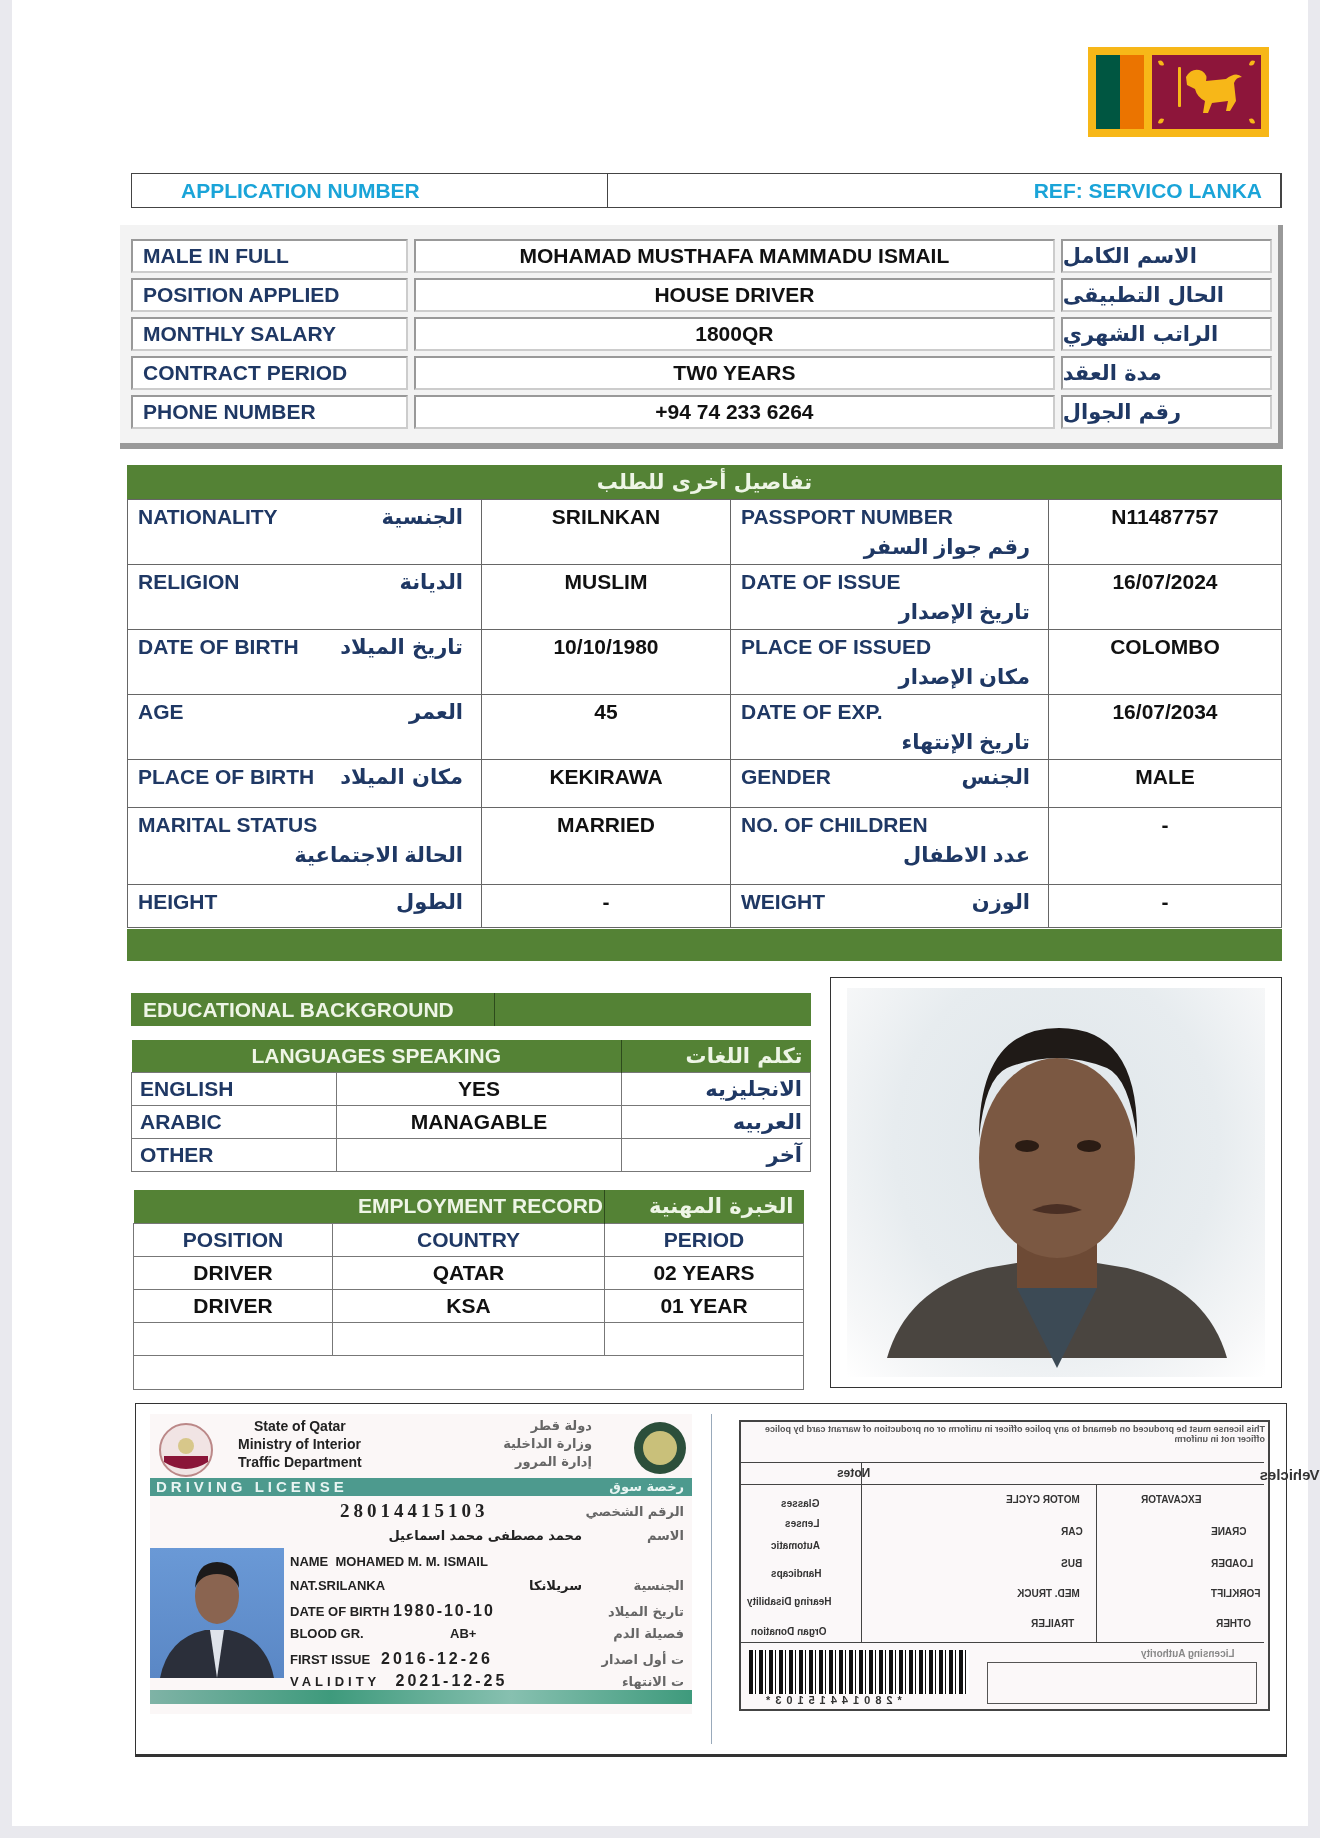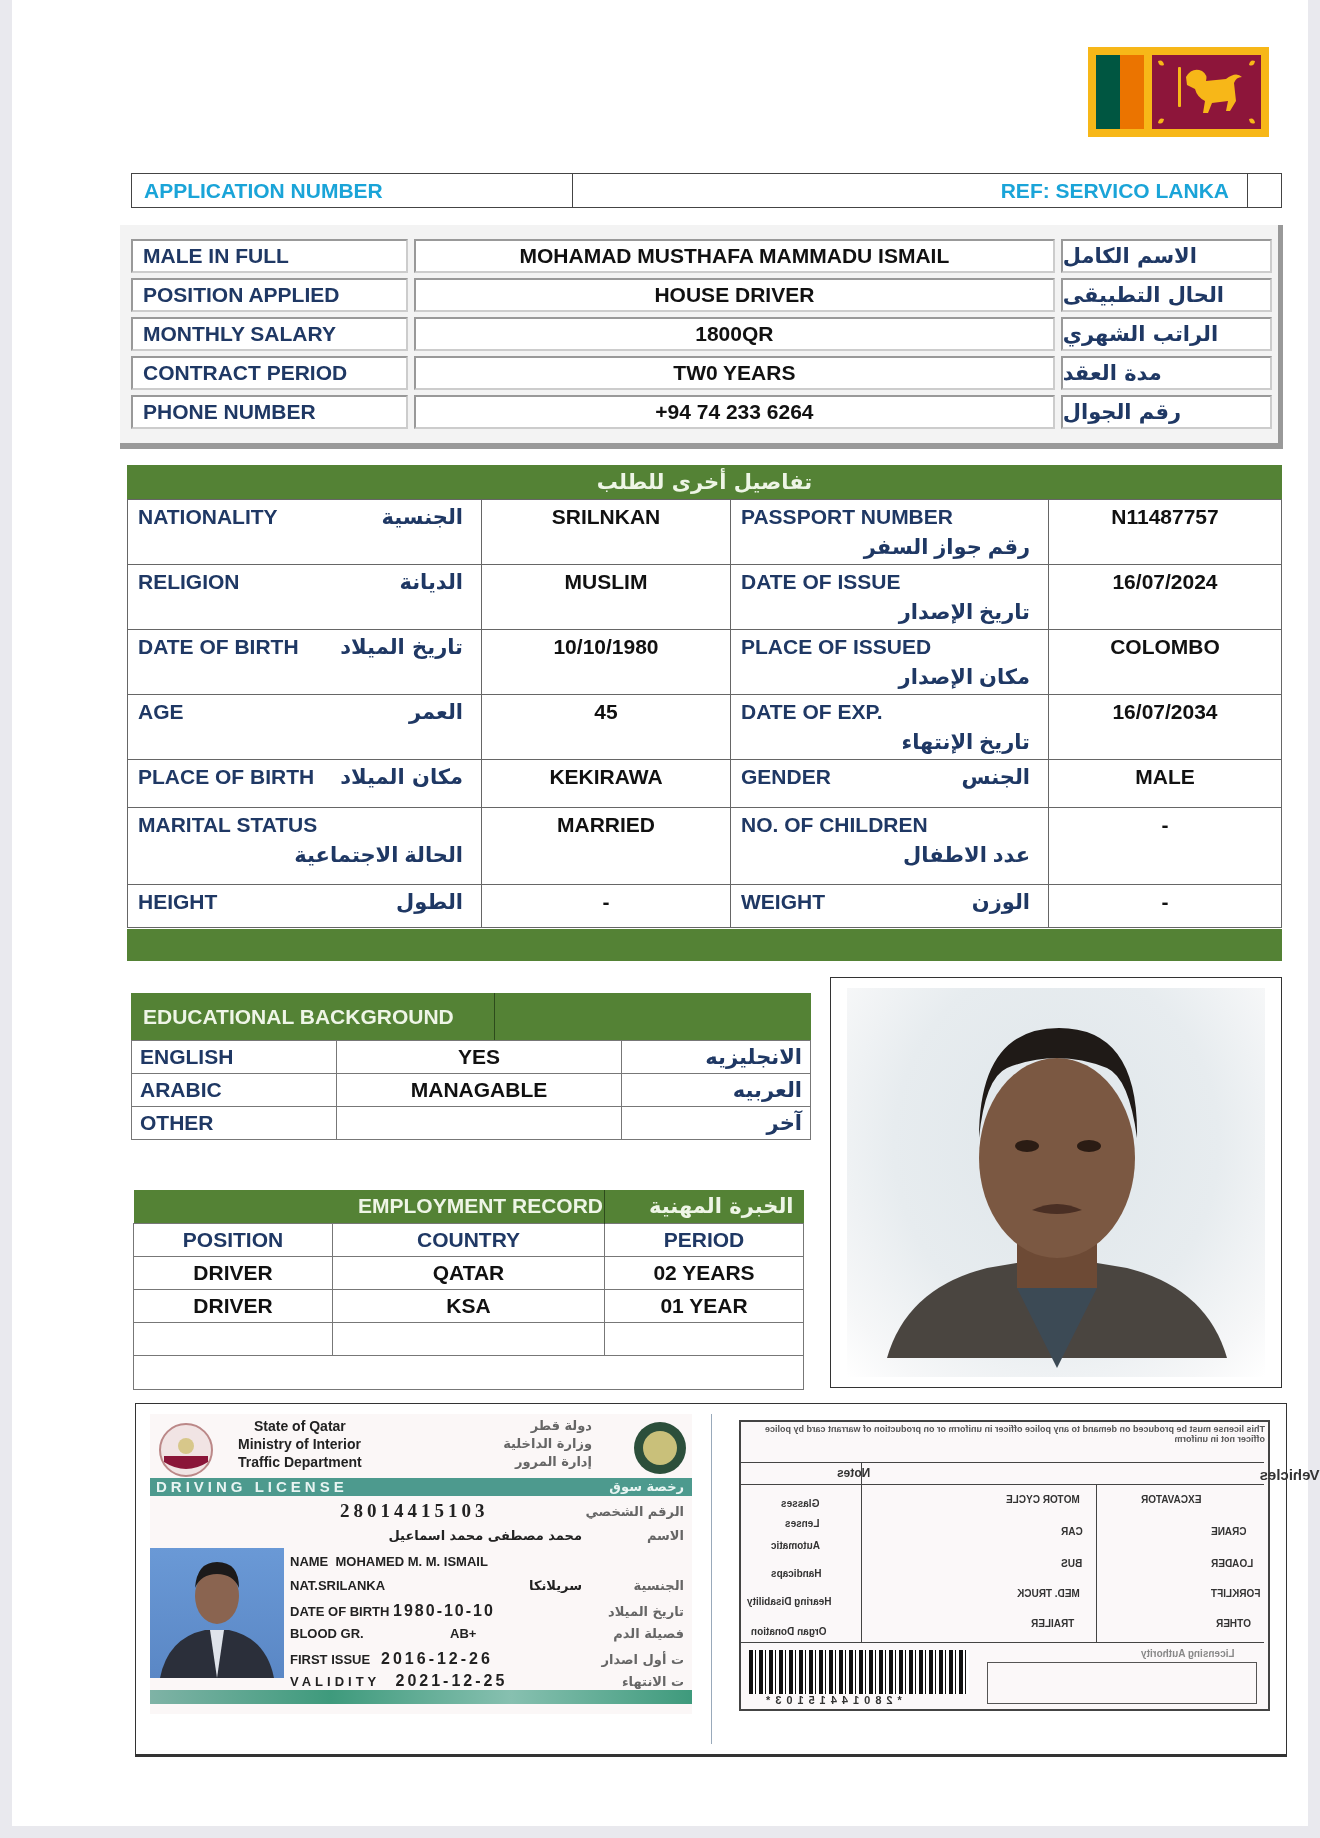--- a/index.html
+++ b/index.html
@@ -7,21 +7,21 @@
   .page{position:absolute;left:12px;top:0;width:1296px;height:1826px;background:#fff;}
   .abs{position:absolute;box-sizing:border-box;}
   .green{background:#548235;color:#eef5e6;}
   .ar{direction:rtl;font-family:"DejaVu Sans",sans-serif;}
   
   .flag{left:1076px;top:47px;width:181px;height:90px;background:#f7b718;}
   .flag .g{position:absolute;left:8px;top:8px;width:24px;height:74px;background:#005641;}
   .flag .o{position:absolute;left:32px;top:8px;width:24px;height:74px;background:#eb7400;}
   .flag .m{position:absolute;left:64px;top:8px;width:109px;height:74px;background:#8d153a;}
   
-  .appbar{left:119px;top:173px;width:1151px;height:35px;border:1.5px solid #444;display:flex;}
+  .appbar{left:119px;top:173px;width:1151px;height:35px;border:1.5px solid #444;display:flex;padding-left:37px;}
   .appbar div{height:100%;display:flex;align-items:center;font-size:21px;font-weight:bold;color:#1aa4d8;}
   .appbar .c1{width:441px;border-right:1.5px solid #444;padding-left:12px;box-sizing:border-box;}
   .appbar .c2{width:675px;justify-content:flex-end;padding-right:18px;box-sizing:border-box;border-right:1.5px solid #444;}
   .appbar .c3{flex:1;}
   
   .toptbl{left:108px;top:225px;width:1163px;height:224px;background:#f3f3f3;border-right:5px solid #999;border-bottom:6px solid #999;padding:14px 6px 0 11px;}
   .trow{display:flex;height:34px;margin-bottom:5px;}
   .trow .cell{background:#fff;border:2px solid #ccc;border-top-color:#999;border-left-color:#999;box-sizing:border-box;height:100%;display:flex;align-items:center;font-size:21px;font-weight:bold;margin-right:6px;}
   .trow .lab{width:278px;padding-left:10px;color:#1f3864;}
   .trow .val{width:643px;justify-content:center;color:#111;}
@@ -35,21 +35,21 @@
   table{border-collapse:collapse;}
   .odtbl td{border:1.5px solid #666;vertical-align:top;font-size:21px;font-weight:bold;padding:5px 10px;box-sizing:border-box;}
   .odtbl .lab{width:354px;color:#1f3864;position:relative;}
   .odtbl .val{width:249px;text-align:center;color:#111;}
   .odtbl .lab2{width:318px;color:#1f3864;position:relative;}
   .odtbl .val2{text-align:center;color:#111;}
   .odtbl .lab .arr, .odtbl .lab2 .arr{position:absolute;right:18px;top:5px;font-weight:bold;}
   .odtbl .arb{display:block;text-align:right;direction:rtl;margin-top:6px;font-weight:bold;padding-right:8px;}
   .greenbar{left:115px;top:929px;width:1155px;height:32px;}
   
-  .edu{left:119px;top:993px;width:680px;height:47px;display:flex;}
+  .edu{left:119px;top:993px;width:680px;height:33px;display:flex;}
   .edu .e1{width:364px;border-right:1px solid #2d4a1c;display:flex;align-items:center;padding-left:12px;font-size:21px;font-weight:bold;box-sizing:border-box;}
   .lang{left:119px;top:1040px;width:680px;border-collapse:collapse;}
   .lang td{border:1.5px solid #777;font-size:21px;font-weight:bold;height:33px;padding:0 8px;box-sizing:border-box;}
   .lang .hd td{border:none;height:32px;}
   .lang .c1{width:205px;color:#1f3864;}
   .lang .c2{width:285px;text-align:center;color:#111;}
   .lang .c3{text-align:right;direction:rtl;color:#1f3864;}
   .emp{left:121px;top:1190px;width:671px;border-collapse:collapse;}
   .emp td{border:1.5px solid #777;font-size:21px;font-weight:bold;height:33px;text-align:center;box-sizing:border-box;}
   .emp .hd td{border:none;height:33px;}
@@ -179,20 +179,24 @@
     </table>
   <div class="abs greenbar green"></div>
 
   <div class="abs edu green">
     <div class="e1">EDUCATIONAL BACKGROUND</div>
     <div style="flex:1"></div>
   </div>
 
   <table class="abs lang">
     <tbody>
+        <tr class="hd green">
+      <td colspan="2" style="width:340px;text-align:center;border-right:1px solid #2d4a1c;">LANGUAGES SPEAKING</td>
+      <td class="ar" style="text-align:right;color:#eef5e6;">تكلم اللغات</td>
+    </tr>
     <tr>
       <td class="c1">ENGLISH</td>
       <td class="c2">YES</td>
       <td class="c3 ar">الانجليزيه</td>
     </tr>
     <tr>
       <td class="c1">ARABIC</td>
       <td class="c2">MANAGABLE</td>
       <td class="c3 ar">العربيه</td>
     </tr>

